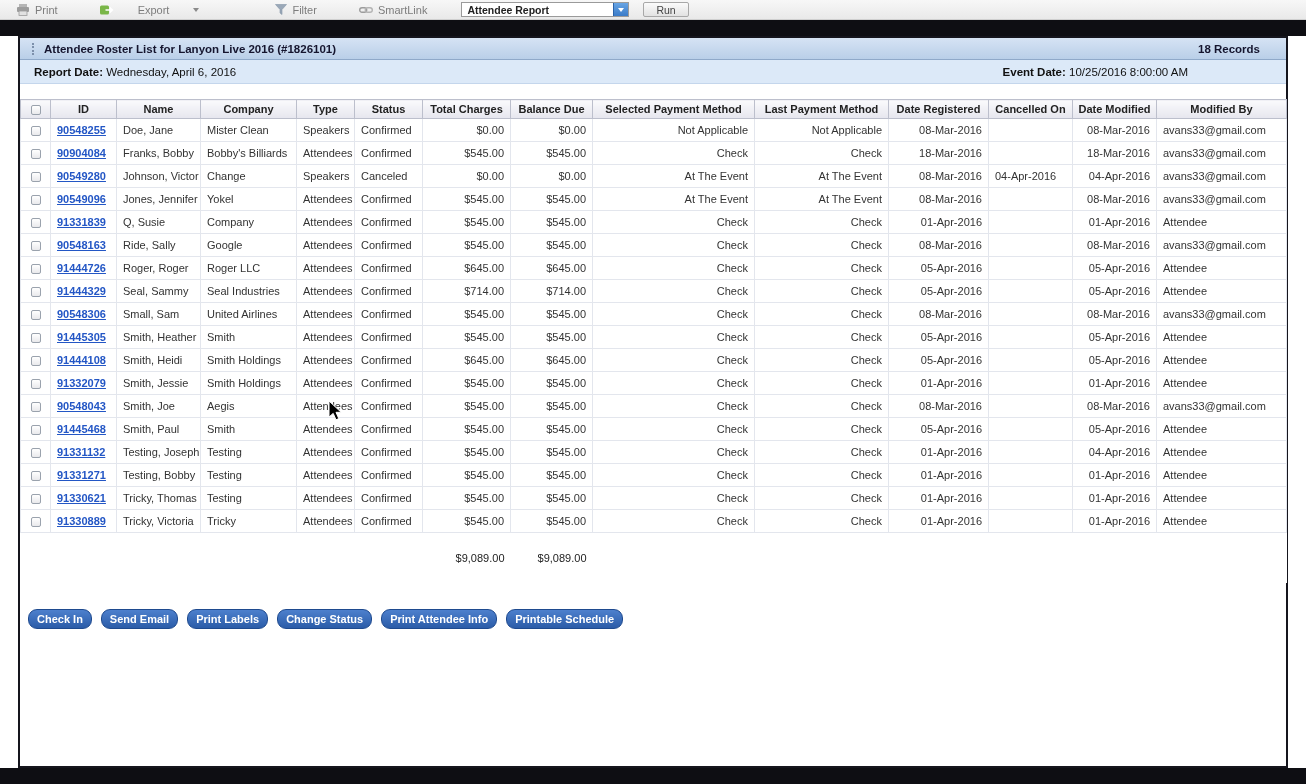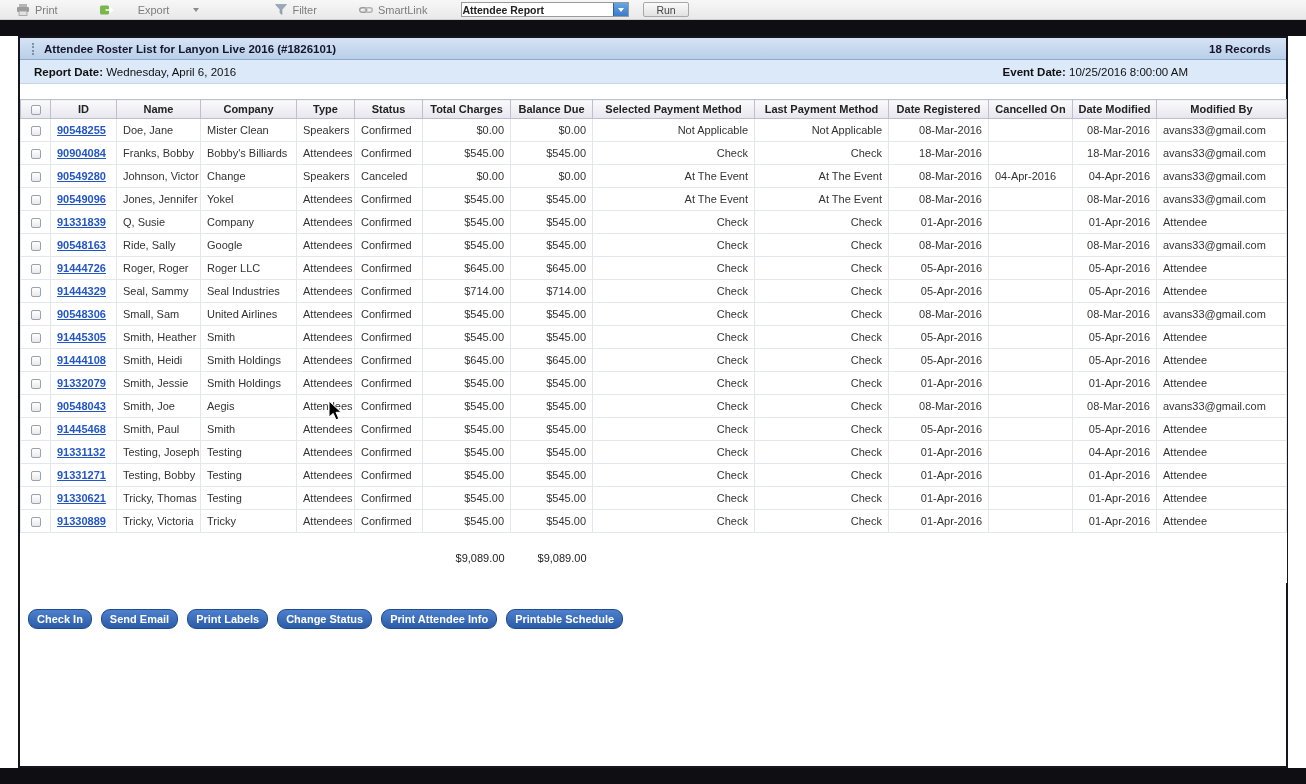--- a/index.html
+++ b/index.html
@@ -11,41 +11,41 @@
              display:flex; align-items:center; font-size:11px; color:#7d7d7d; }
   .tool { display:flex; align-items:center; gap:5px; cursor:pointer; white-space:nowrap; }
   .t-print { margin-left:16px; }
   .t-export { margin-left:42px;gap:24px; }
   .t-filter { margin-left:76px; }
   .t-smartlink { margin-left:42px; }
   .caret-down-sm { width:0; height:0; border-left:3px solid transparent; border-right:3px solid transparent;
                    border-top:4px solid #8a8a8a; display:inline-block; }
   .report-select { margin-left:34px; width:168px; height:15px; background:#fff; border:1px solid #9a9a9a;
                    display:flex; align-items:center; font-size:10.5px; font-weight:bold; color:#222; }
-  .report-select .sel-text { flex:1; overflow:hidden; white-space:nowrap; }
+  .report-select .sel-text { flex:1; padding-left:5px; overflow:hidden; white-space:nowrap; }
   .sel-btn { width:15px; height:13px; background:linear-gradient(#67a4e4,#3a7bc8); border-left:1px solid #2a62a8;
              display:flex; align-items:center; justify-content:center; }
   .sel-btn .caret { width:0; height:0; border-left:3px solid transparent; border-right:3px solid transparent;
                     border-top:4px solid #fff; }
   .run-btn { margin-left:14px; height:15px; padding:0 12px; font-size:10.5px; color:#444;
              background:linear-gradient(#fbfbfb,#e2e2e2); border:1px solid #a8a8a8; border-radius:2px; cursor:pointer; }
 
   
   .dark-band { width:100%; background:#0e0e13; }
   .band-top { height:16px; }
   .band-bottom { height:16px; }
 
   
   .content { height:732px; background:#fff; padding:0 18px; }
   .panel { height:100%; border:2px solid #15151d; background:#fff; }
 
   .panel-title { height:22px; background:linear-gradient(#d6e3f4,#b9cfe8); border-bottom:1px solid #8fa9c9;
                  display:flex; align-items:center; font-size:11.5px; font-weight:bold; color:#15152e; }
   .grip { width:4px; height:12px; margin:0 8px 0 12px; border-left:2px dotted #7d90ab; }
-  .records { margin-left:auto; padding-right:15px; }
+  .records { margin-left:auto; padding-right:26px; }
 
   .panel-sub { height:24px; background:#dce9f8; border-bottom:1px solid #c4d6ec; display:flex; align-items:center;
                font-size:11.5px; color:#111; }
   .panel-sub .left { padding-left:14px; }
   .panel-sub .right { margin-left:auto; padding-right:98px; }
   .lbl { font-weight:bold; }
 
   .table-wrap { margin-top:15px; }
   table { border-collapse:collapse; table-layout:fixed; width:1266px; font-size:11px; }
   thead th { height:19px; background:linear-gradient(#fafafc,#e6e6ee); border:1px solid #bcbfcc;

